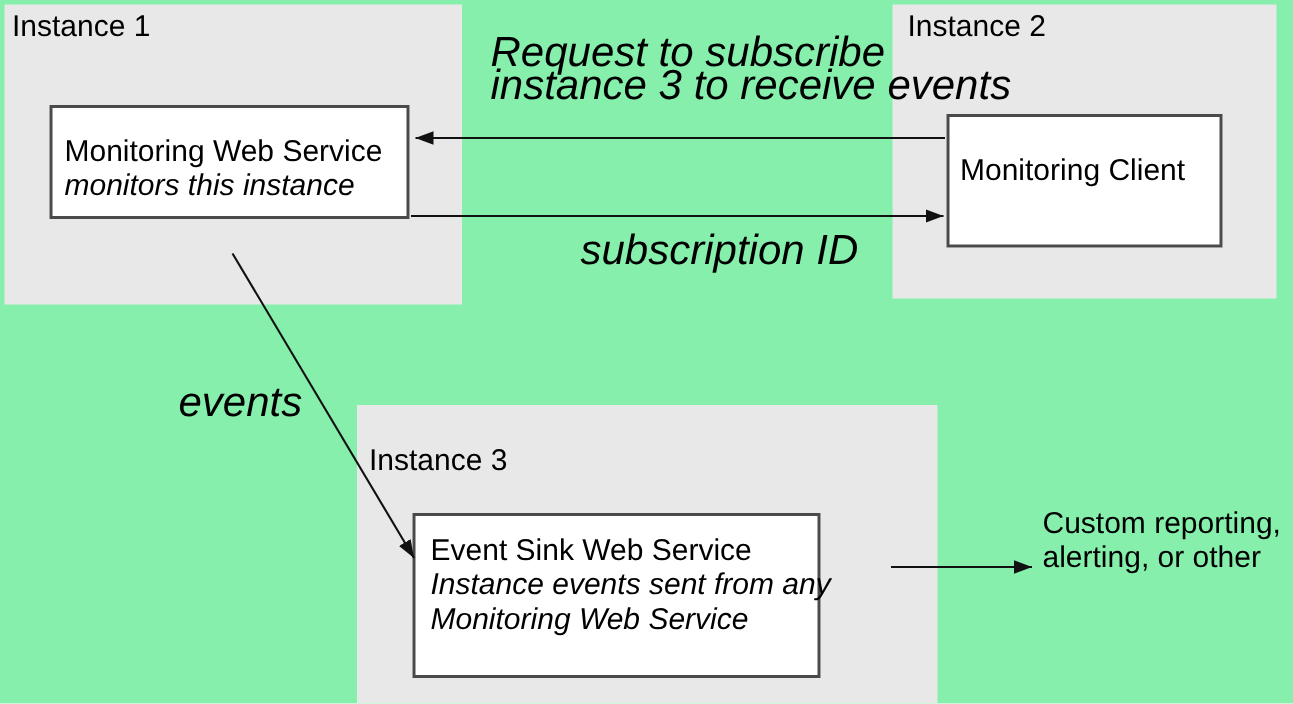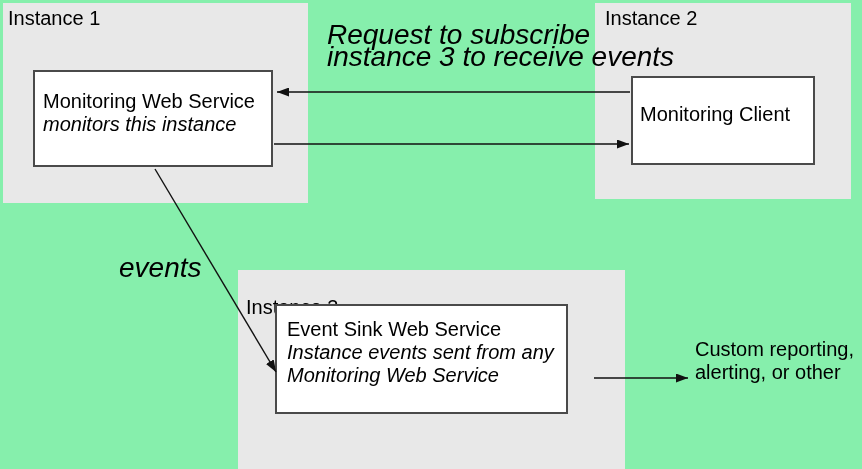--- a/index.html
+++ b/index.html
@@ -32,30 +32,30 @@
   </div>
 
   <div class="panel" style="left:595px; top:3px; width:256px; height:196px;">
     <div class="panel-label" style="left:10px; top:4px;">Instance 2</div>
   </div>
 
   <div class="panel" style="left:238px; top:270px; width:387px; height:199px;">
     <div class="panel-label" style="left:8px; top:11px;margin-top:15px;">Instance 3</div>
   </div>
 
-  <div class="node" style="left:33px; top:70px; width:240px; height:97px; padding:18px 4px 0 8px;">
+  <div class="node" style="left:33px; top:70px; width:240px; height:76px; padding:18px 4px 0 8px;">
     <div class="node-title">Monitoring Web Service</div>
     <div class="node-subtitle">monitors this instance</div>
   </div>
 
   <div class="node" style="left:631px; top:76px; width:184px; height:89px; padding:25px 4px 0 7px;">
     <div class="node-title">Monitoring Client</div>
   </div>
 
-  <div class="node" style="left:275px; top:304px; width:293px; height:110px; padding:12px 4px 0 10px;">
+  <div class="node" style="left:275px; top:342px; width:272px; height:110px; padding:12px 4px 0 10px;">
     <div class="node-title">Event Sink Web Service</div>
     <div class="node-subtitle" style="width:300px;">Instance events sent from any Monitoring Web Service</div>
   </div>
 
   <svg class="arrows" width="862" height="469" viewBox="0 0 862 469">
     <defs>
       <marker id="ah" markerUnits="userSpaceOnUse" markerWidth="12" markerHeight="9" refX="12" refY="4.5" orient="auto">
         <path d="M0,0 L12,4.5 L0,9 Z" fill="var(--arrow,#111)"></path>
       </marker>
     </defs>
@@ -63,20 +63,21 @@
     <line class="arrow-line" x1="274" y1="144" x2="629" y2="144" marker-end="url(#ah)"></line>
     <line class="arrow-line" x1="155" y1="169" x2="276" y2="372" marker-end="url(#ah)"></line>
     <line class="arrow-line" x1="594" y1="378" x2="688" y2="378" marker-end="url(#ah)"></line>
   </svg>
 
   <div class="edge-label" style="left:327px; top:24px;">
     <div>Request to subscribe</div>
     <div>instance 3 to receive events</div>
   </div>
 
+  <div class="edge-label" style="left:387px; top:156px;">subscription ID</div>
 
   <div class="edge-label" style="left:119px; top:257px;">events</div>
 
   <div class="output-label" style="left:695px; top:338px;">
     <div>Custom reporting,</div>
     <div>alerting, or other</div>
   </div>
 
 </div>
 

